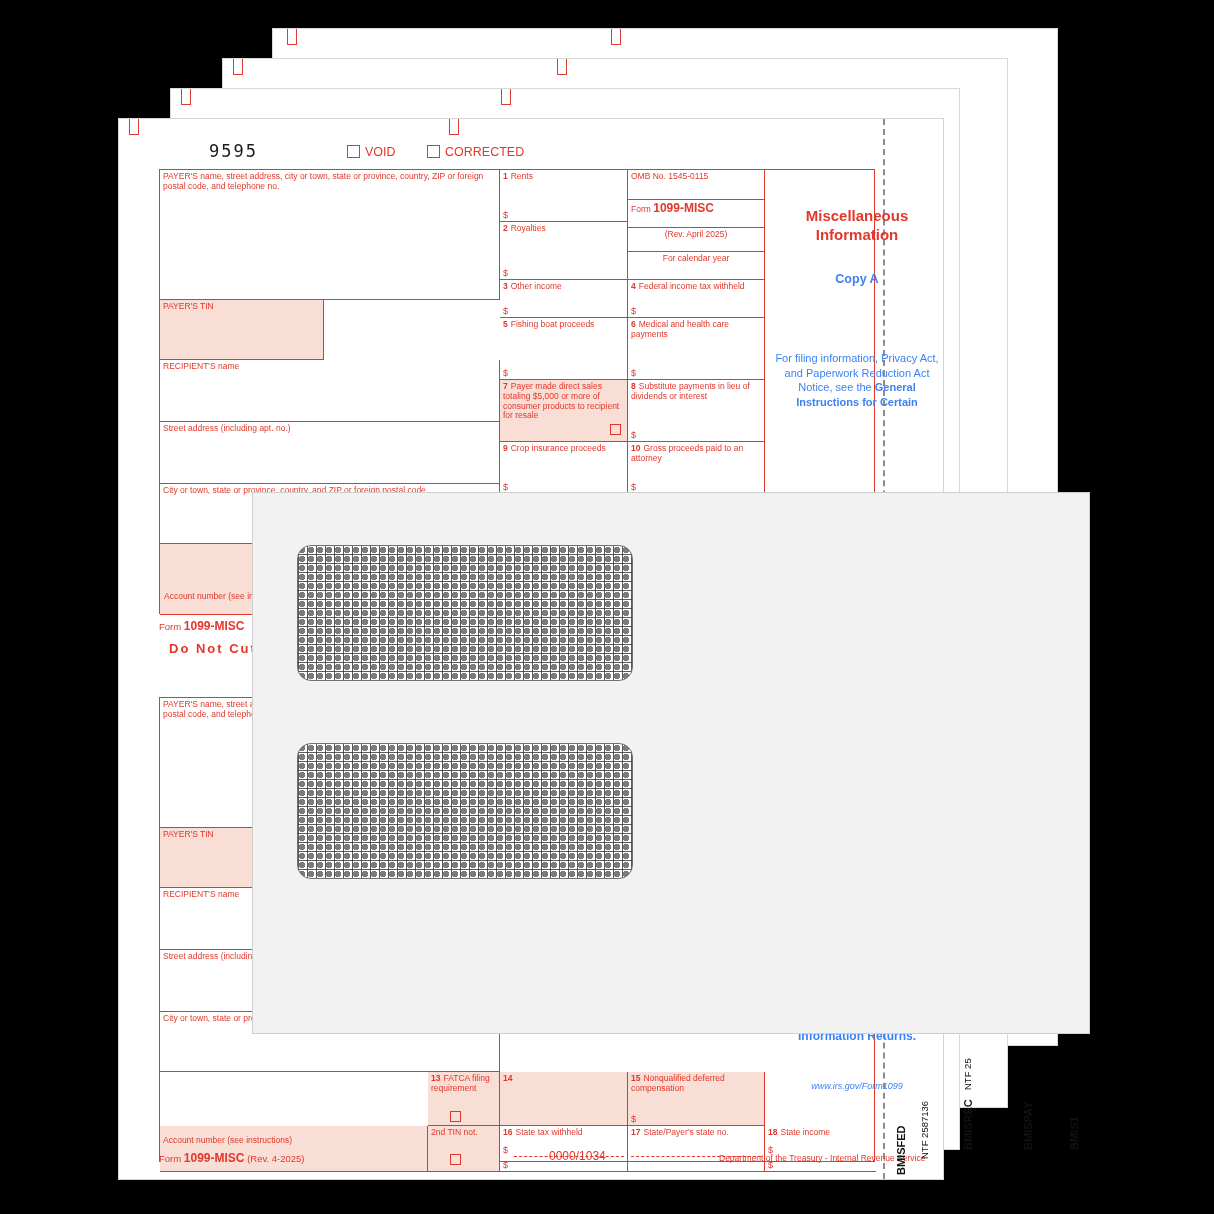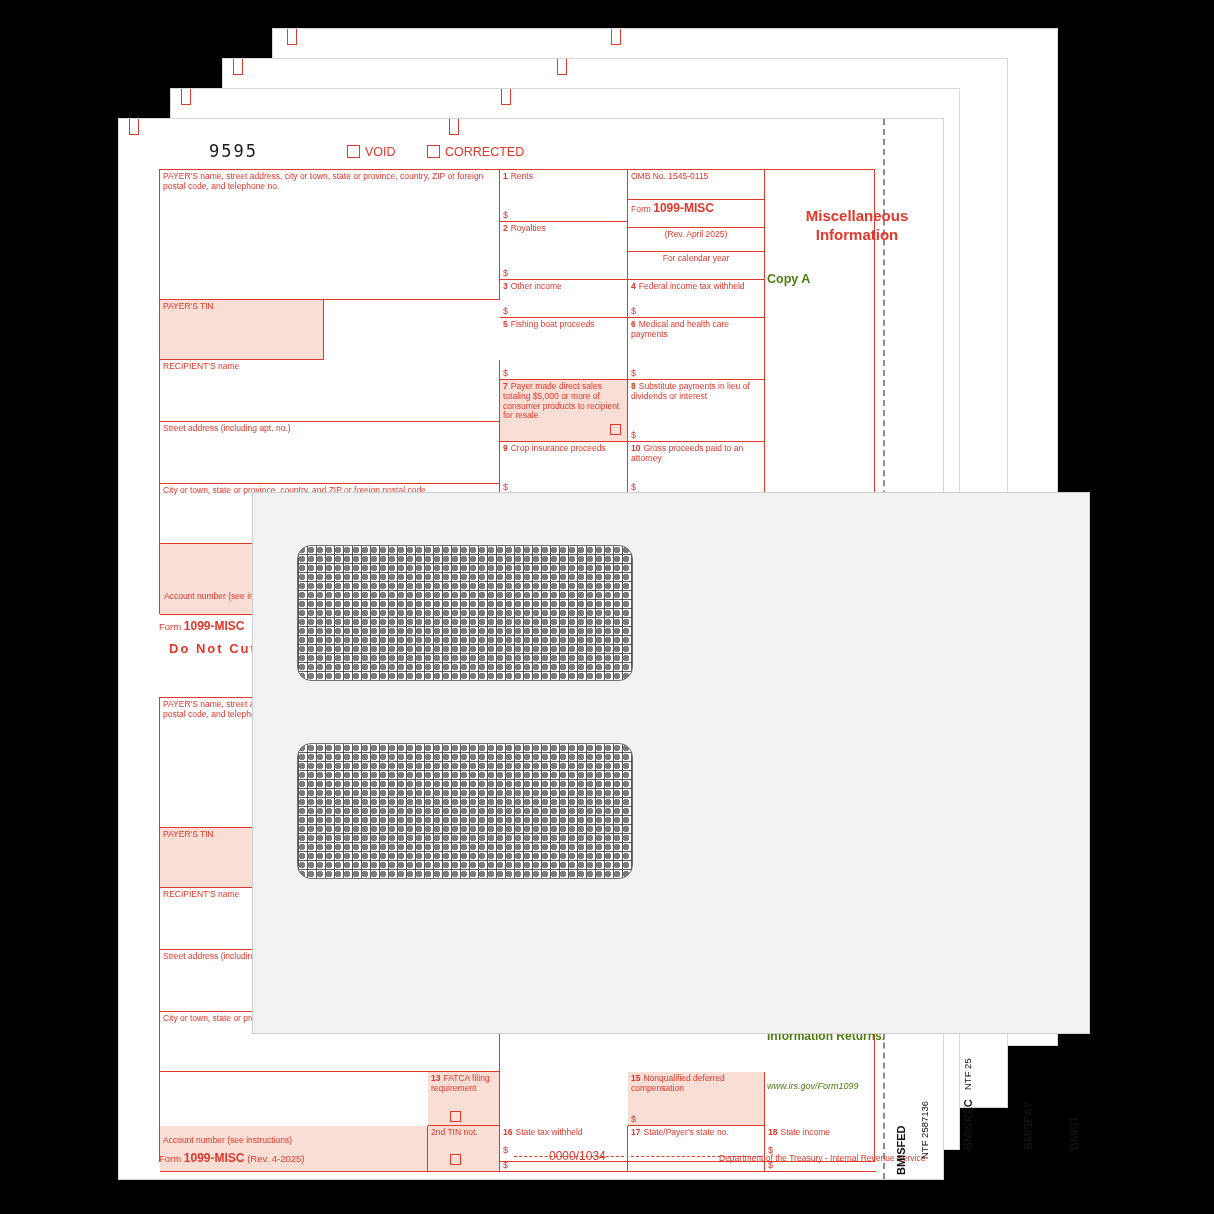--- a/index.html
+++ b/index.html
@@ -101,22 +101,23 @@
   .boxchk {
     position: absolute;
     width: 11px;
     height: 11px;
     border: 1px solid #e2372b;
     box-sizing: border-box;
   }
 
   .copyA {
     position: absolute;
+    text-align: center;
     font-size: 11px;
-    color: #4d7c0f;
+    color: #3b82f6;
     line-height: 1.32;
   }
   .bigtitle {
     position: absolute;
     text-align: center;
     font-size: 15px;
     font-weight: bold;
     color: #e2372b;
     line-height: 1.25;
   }
@@ -336,20 +337,24 @@
       <div class="cell noright" style="left:605px; top:0; width:111px; height:445px;"></div>
     </div>
 
     <div class="bigtitle" style="left:648px; top:88px; width:180px;">
       <span>Miscellaneous</span><br>
       <span>Information</span>
     </div>
     <div class="copyA" style="left:648px; top:152px; width:180px; font-weight:bold; font-size:12.5px;">
       <span>Copy A</span>
     </div>
+    <div class="copyA" style="left:648px; top:232px; width:180px;">
+      <span>For filing information, Privacy Act, and Paperwork Reduction Act Notice, see the</span>
+      <b>General Instructions for Certain</b>
+    </div>
 
     <div class="formnum" style="left:40px; top:500px;">
       <span>Form</span>
       <b>1099-MISC</b>
     </div>
     <div class="donotcut" style="left:50px; top:522px;">
       <span>Do Not Cut</span>
     </div>
 
     <div class="grid" style="left:40px; top:578px; width:716px; height:465px;">
@@ -366,20 +371,23 @@
       <div class="cell" style="left:0; top:252px; width:340px; height:62px;">
         <span>Street address (including apt. no.)</span>
       </div>
       <div class="cell" style="left:0; top:314px; width:340px; height:60px;">
         <span>City or town, state or province, country, and ZIP or foreign postal code</span>
       </div>
 
       <div class="cell shade" style="left:268px; top:374px; width:72px; height:54px;">
         <span class="num">13</span><span>FATCA filing requirement</span>
         <span class="boxchk" style="left:22px; bottom:3px;"></span>
+      </div>
+      <div class="cell shade" style="left:340px; top:374px; width:128px; height:54px;">
+        <span class="num">14</span>
       </div>
       <div class="cell shade" style="left:468px; top:374px; width:137px; height:54px;">
         <span class="num">15</span><span>Nonqualified deferred compensation</span>
         <span class="dollar">$</span>
       </div>
 
       <div class="cell shade" style="left:0; top:428px; width:268px; height:46px;">
         <span style="display:block; margin-top:8px;">Account number (see instructions)</span>
       </div>
       <div class="cell shade" style="left:268px; top:428px; width:72px; height:46px;">

